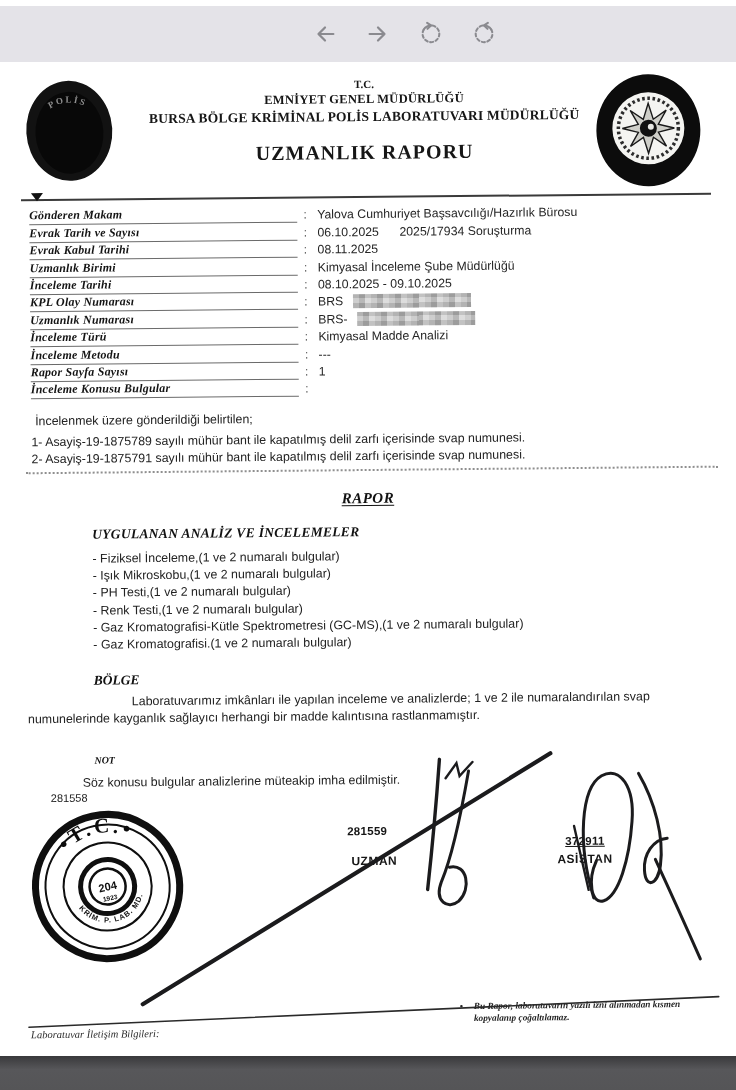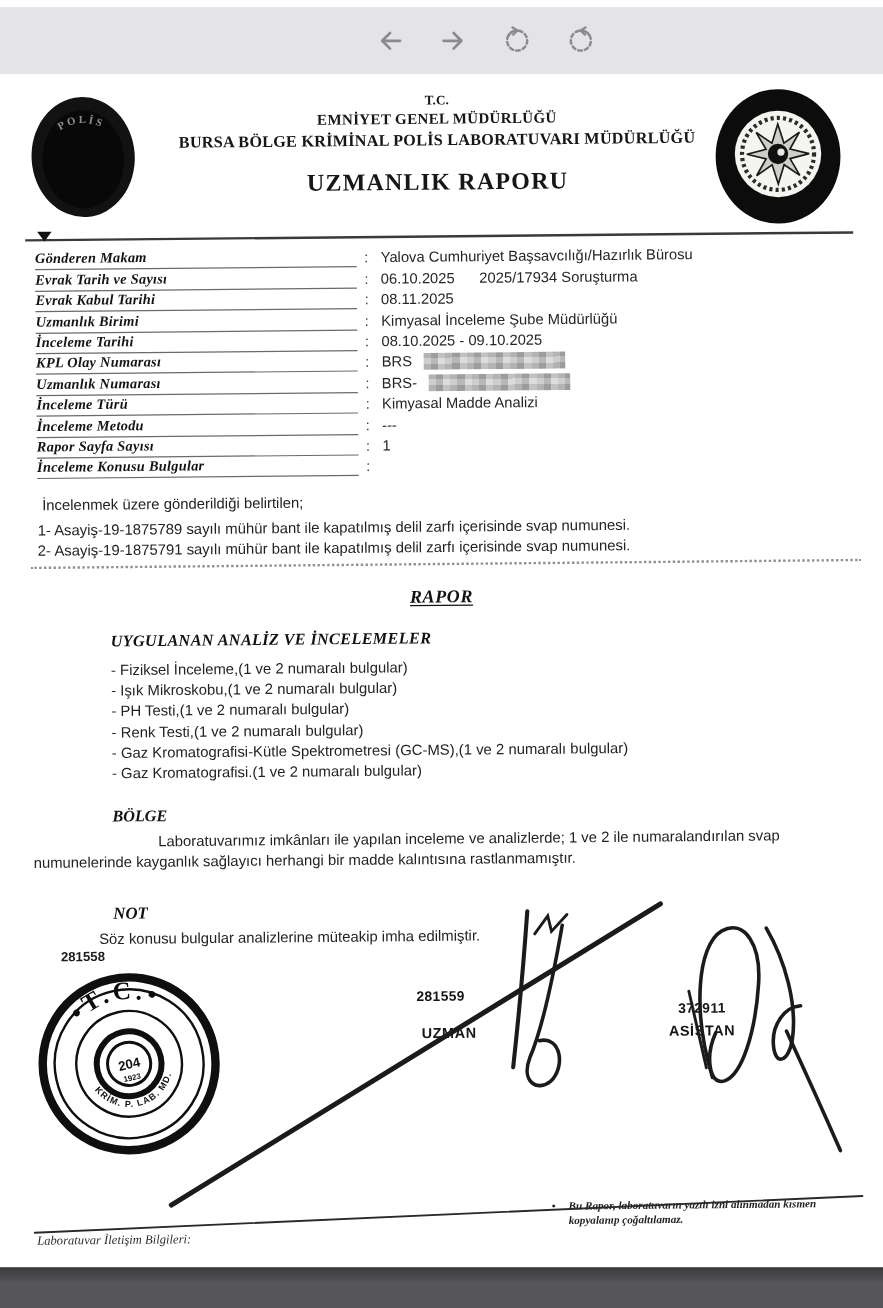--- a/index.html
+++ b/index.html
@@ -50,30 +50,30 @@
   .dots-rule{position:absolute;top:407px;left:26px;width:692px;border-top:2px dotted #8f8f8f;}
 
   .serif-head{font-family:"Liberation Serif",serif;font-style:italic;font-weight:bold;color:#121212;}
   .rapor{position:absolute;top:428px;left:0;width:736px;text-align:center;font-size:15px;
          letter-spacing:.5px;text-decoration:underline;text-underline-offset:2px;}
   .analyses-title{position:absolute;top:462px;left:92px;font-size:13.5px;letter-spacing:.3px;}
   .analyses{position:absolute;top:486px;left:92px;width:620px;}
   .sonuc-title{position:absolute;top:608px;left:92px;font-size:13.5px;}
   .sonuc-text{position:absolute;top:629px;left:26px;width:690px;font-size:12.4px;line-height:17px;
               color:#232323;text-indent:104px;}
-  .not-title{position:absolute;top:690px;left:92px;font-size:14px;}
+  .not-title{position:absolute;top:690px;left:92px;font-size:10px;}
   .not-text{position:absolute;top:711px;left:80px;font-size:12.4px;color:#232323;}
 
-  .stamp-number{position:absolute;top:727px;left:48px;font-size:11px;font-weight:bold;color:#1c1c1c;}
+  .stamp-number{position:absolute;top:727px;left:48px;font-size:11px;font-weight:normal;color:#1c1c1c;}
   .stamp-wrap{position:absolute;top:740px;left:22px;width:164px;height:164px;transform:rotate(-12deg);}
 
   .sig-num{font-size:11.5px;font-weight:bold;color:#161616;letter-spacing:.3px;}
   .sig-title{font-size:12px;font-weight:bold;color:#161616;letter-spacing:.5px;}
   .sig1-num{top:763px;left:344px;}  .sig1-title{top:792px;left:348px;}
-  .sig2-num{top:775px;left:562px;}  .sig2-title{top:792px;left:554px;}
+  .sig2-num{top:775px;left:562px;text-decoration:underline;}  .sig2-title{top:792px;left:554px;}
 
   .footer-left{position:absolute;top:964px;left:26px;font-family:"Liberation Serif",serif;
                font-style:italic;font-size:10.5px;color:#2d2d2d;}
   .footer-right{position:absolute;top:940px;left:455px;width:262px;font-family:"Liberation Serif",serif;
                 font-style:italic;font-weight:bold;font-size:9.3px;line-height:11.5px;color:#242424;
                 display:flex;}
   .footer-right .bullet{width:14px;flex:none;}
 
   .ink{position:absolute;inset:0;pointer-events:none;}
 </style>

